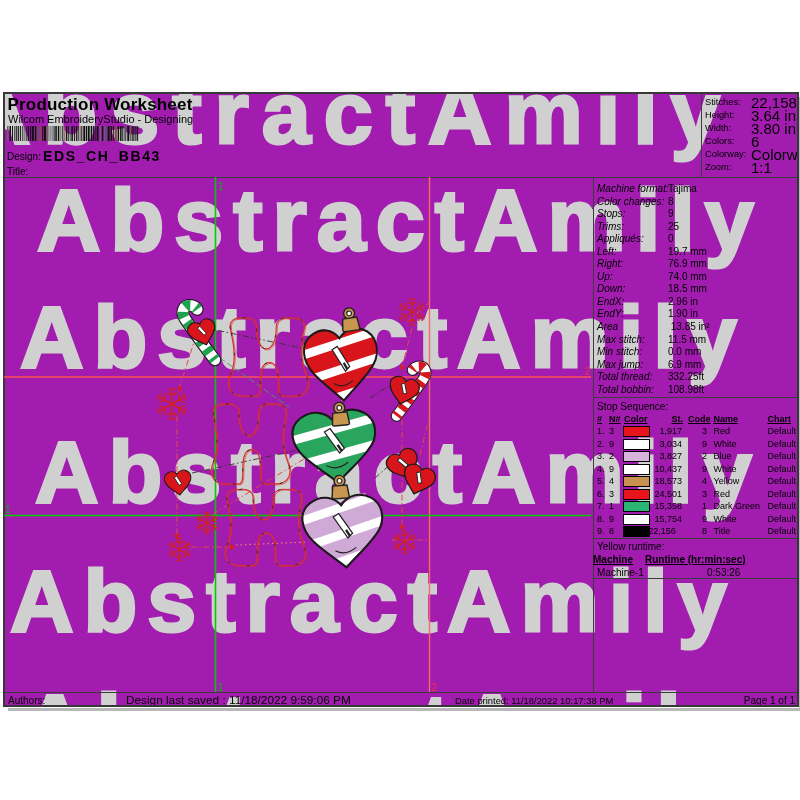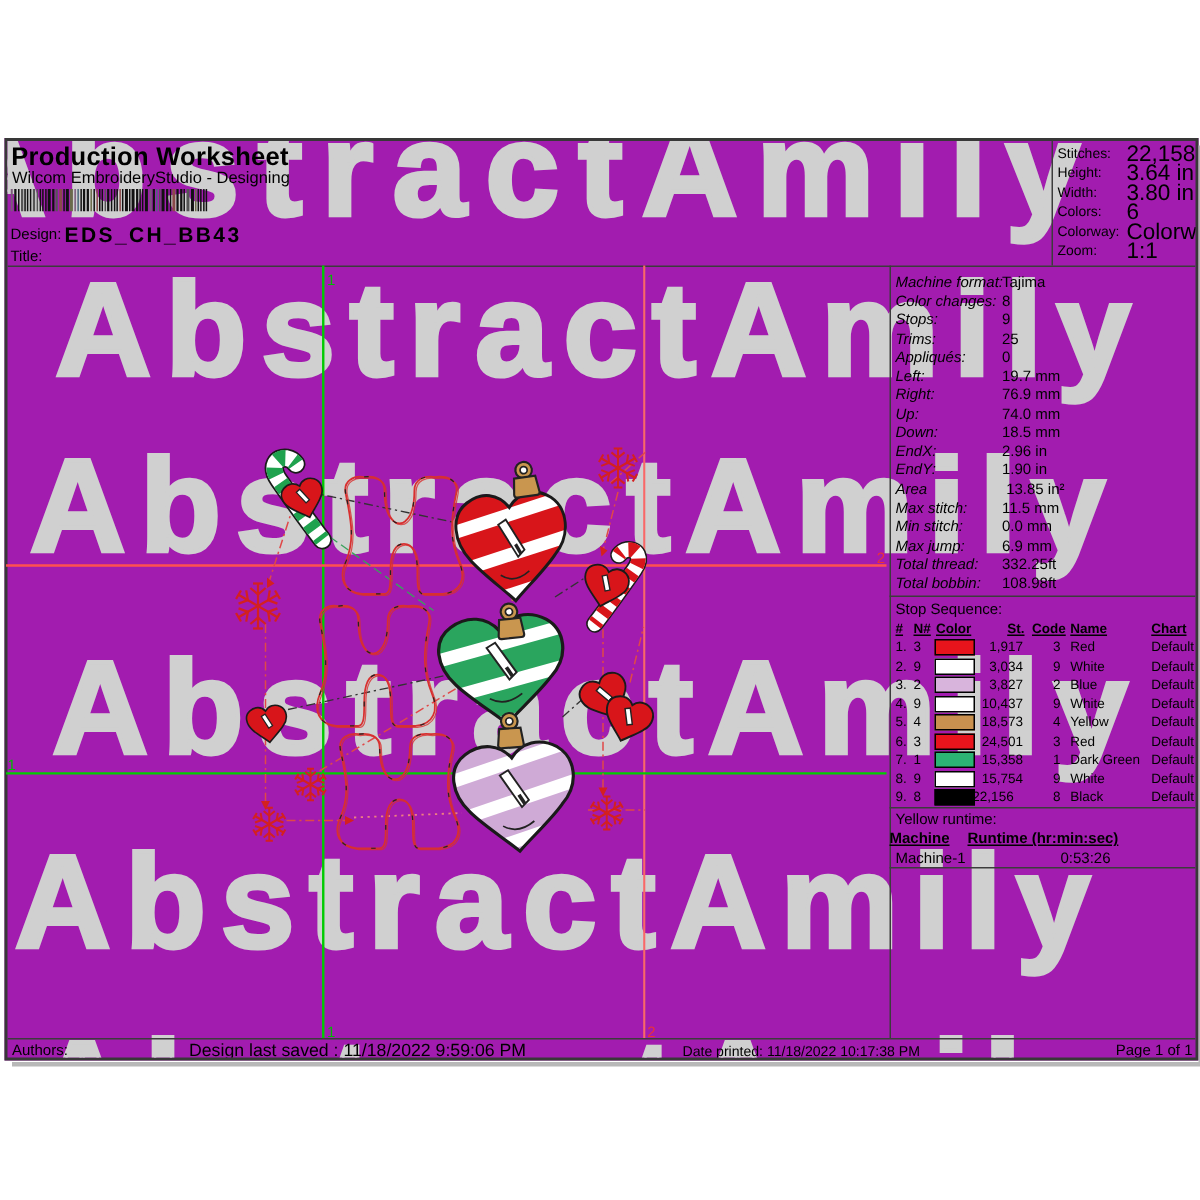--- a/index.html
+++ b/index.html
@@ -177,21 +177,21 @@
   <div class="sw" style="left:618px;top:419.5px;background:#ffffff;"></div>
   <div class="t9" style="left:637px;top:418.5px;width:40px;text-align:right;">15,754</div>
   <div class="t9" style="left:690px;top:418.5px;width:12px;text-align:right;">9</div>
   <div class="t9" style="left:708.5px;top:418.5px;">White</div>
   <div class="t9" style="left:762.5px;top:418.5px;">Default</div>
   <div class="t9" style="left:592px;top:431.0px;">9.</div>
   <div class="t9" style="left:604px;top:431.0px;">8</div>
   <div class="sw" style="left:618px;top:432.0px;background:#000000;"></div>
   <div class="t9" style="left:637px;top:431.0px;width:40px;text-align:center;">22,156</div>
   <div class="t9" style="left:690px;top:431.0px;width:12px;text-align:right;">8</div>
-  <div class="t9" style="left:708.5px;top:431.0px;">Black</div>
+  <div class="t9" style="left:708.5px;top:431.0px;">Title</div>
   <div class="t9" style="left:762.5px;top:431.0px;">Default</div>
   </div>
 
   <div class="hline" style="left:587.5px;top:443.5px;width:204.5px;"></div>
   <div class="abs t10" style="left:592px;top:447px;">Yellow runtime:</div>
   <div class="abs t10 und" style="left:588px;top:460px;">Machine</div>
   <div class="abs t10 und" style="left:640px;top:460px;">Runtime (hr:min:sec)</div>
   <div class="abs t10" style="left:592px;top:473px;">Machine-1</div>
   <div class="abs t10" style="left:702px;top:473px;">0:53:26</div>
   <div class="hline" style="left:587.5px;top:484px;width:204.5px;"></div>

